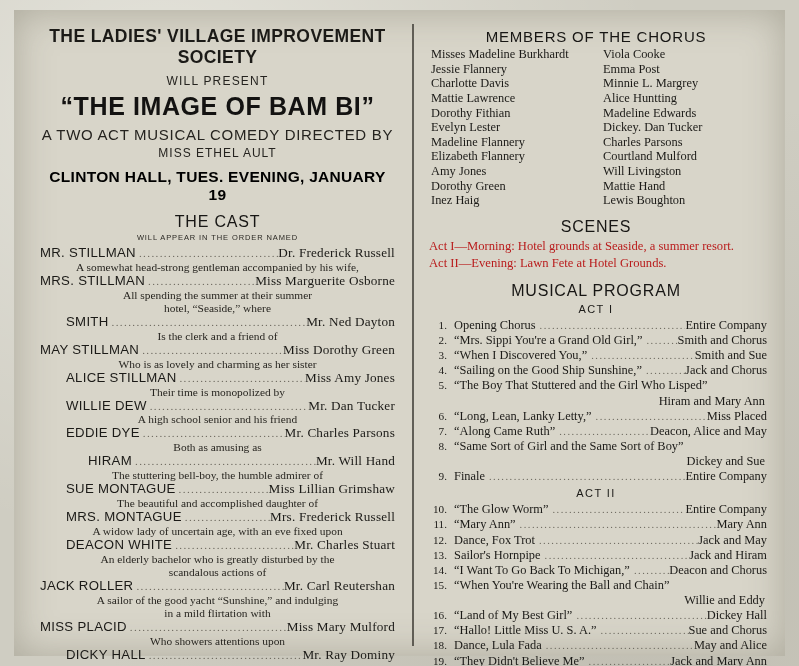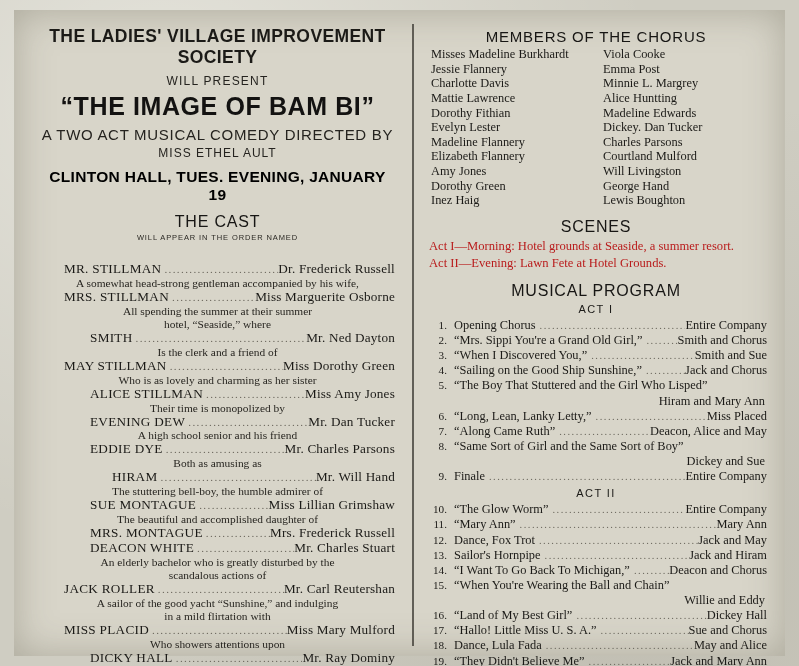--- a/index.html
+++ b/index.html
@@ -116,35 +116,34 @@
   }
   .sec-head.sm {
     font-size: 15px;
   }
   .order-named {
     font-family: "Liberation Sans", sans-serif;
     font-size: 7.5px;
     letter-spacing: 0.9px;
     text-align: center;
     color: #2a2823;
-    margin-bottom: 20px;
+    margin-bottom: 4px;
   }
 
   
   .cast { font-size: 13.2px; color: #1b1a17; }
   .cast-row {
     display: flex;
     align-items: baseline;
     white-space: nowrap;
     line-height: 1.13;
   }
   .cast-row .ch {
-    font-family: Liberation Serif, serif;
+    font-family: Liberation Sans, sans-serif;
     letter-spacing: 0.3px;
-    margin-left: 24px;
   }
   .cast-row .dots {
     flex: 1 1 auto;
     overflow: hidden;
     white-space: nowrap;
     color: #6a665c;
     font-size: 11px;
     padding: 0 3px;
     letter-spacing: 1.4px;
   }
@@ -269,21 +268,21 @@
             <span class="actor">Miss Dorothy Green</span>
           </div>
           <div class="cast-desc">Who is as lovely and charming as her sister</div>
           <div class="cast-row ind1">
             <span class="ch">ALICE STILLMAN</span>
             <span class="dots">..........................................................................................</span>
             <span class="actor">Miss Amy Jones</span>
           </div>
           <div class="cast-desc">Their time is monopolized by</div>
           <div class="cast-row ind1">
-            <span class="ch">EVENING DEW</span>
+            <span class="ch">WILLIE DEW</span>
             <span class="dots">..........................................................................................</span>
             <span class="actor">Mr. Dan Tucker</span>
           </div>
           <div class="cast-desc">A high school senior and his friend</div>
           <div class="cast-row ind1">
             <span class="ch">EDDIE DYE</span>
             <span class="dots">..........................................................................................</span>
             <span class="actor">Mr. Charles Parsons</span>
           </div>
           <div class="cast-desc">Both as amusing as</div>
@@ -297,20 +296,21 @@
             <span class="ch">SUE MONTAGUE</span>
             <span class="dots">..........................................................................................</span>
             <span class="actor">Miss Lillian Grimshaw</span>
           </div>
           <div class="cast-desc">The beautiful and accomplished daughter of</div>
           <div class="cast-row ind1">
             <span class="ch">MRS. MONTAGUE</span>
             <span class="dots">..........................................................................................</span>
             <span class="actor">Mrs. Frederick Russell</span>
           </div>
+          <div class="cast-desc">A widow lady of uncertain age, with an eve fixed upon</div>
           <div class="cast-row ind1">
             <span class="ch">DEACON WHITE</span>
             <span class="dots">..........................................................................................</span>
             <span class="actor">Mr. Charles Stuart</span>
           </div>
           <div class="cast-desc">An elderly bachelor who is greatly disturbed by the</div>
           <div class="cast-desc">scandalous actions of</div>
           <div class="cast-row ">
             <span class="ch">JACK ROLLER</span>
             <span class="dots">..........................................................................................</span>
@@ -355,21 +355,21 @@
         <div class="chorus-col right" id="chorus-right">
             <div class="chorus-line">Viola Cooke</div>
             <div class="chorus-line">Emma Post</div>
             <div class="chorus-line">Minnie L. Margrey</div>
             <div class="chorus-line">Alice Huntting</div>
             <div class="chorus-line">Madeline Edwards</div>
             <div class="chorus-line">Dickey. Dan Tucker</div>
             <div class="chorus-line">Charles Parsons</div>
             <div class="chorus-line">Courtland Mulford</div>
             <div class="chorus-line">Will Livingston</div>
-            <div class="chorus-line">George Hand</div>
+            <div class="chorus-line">Mattie Hand</div>
             <div class="chorus-line">Lewis Boughton</div>
           </div>
       </div>
 
       <div class="sec-head">SCENES</div>
       <div id="scenes-list">
           <div class="scene-line">Act I—Morning: Hotel grounds at Seaside, a summer resort.</div>
           <div class="scene-line">Act II—Evening: Lawn Fete at Hotel Grounds.</div>
         </div>
 

